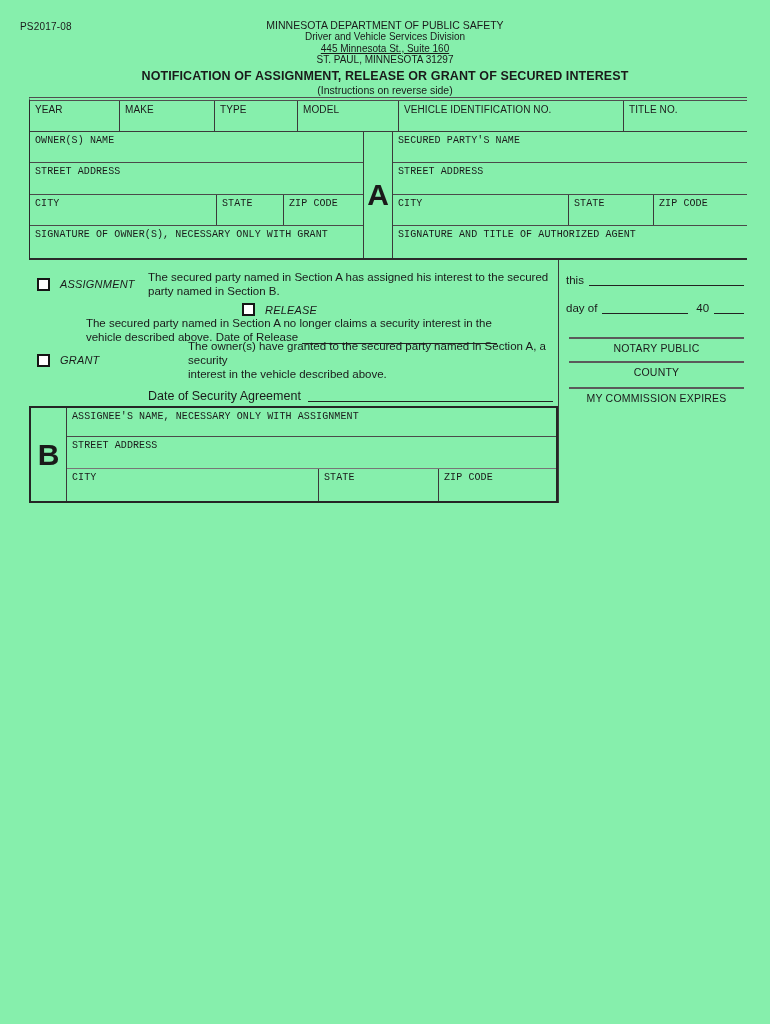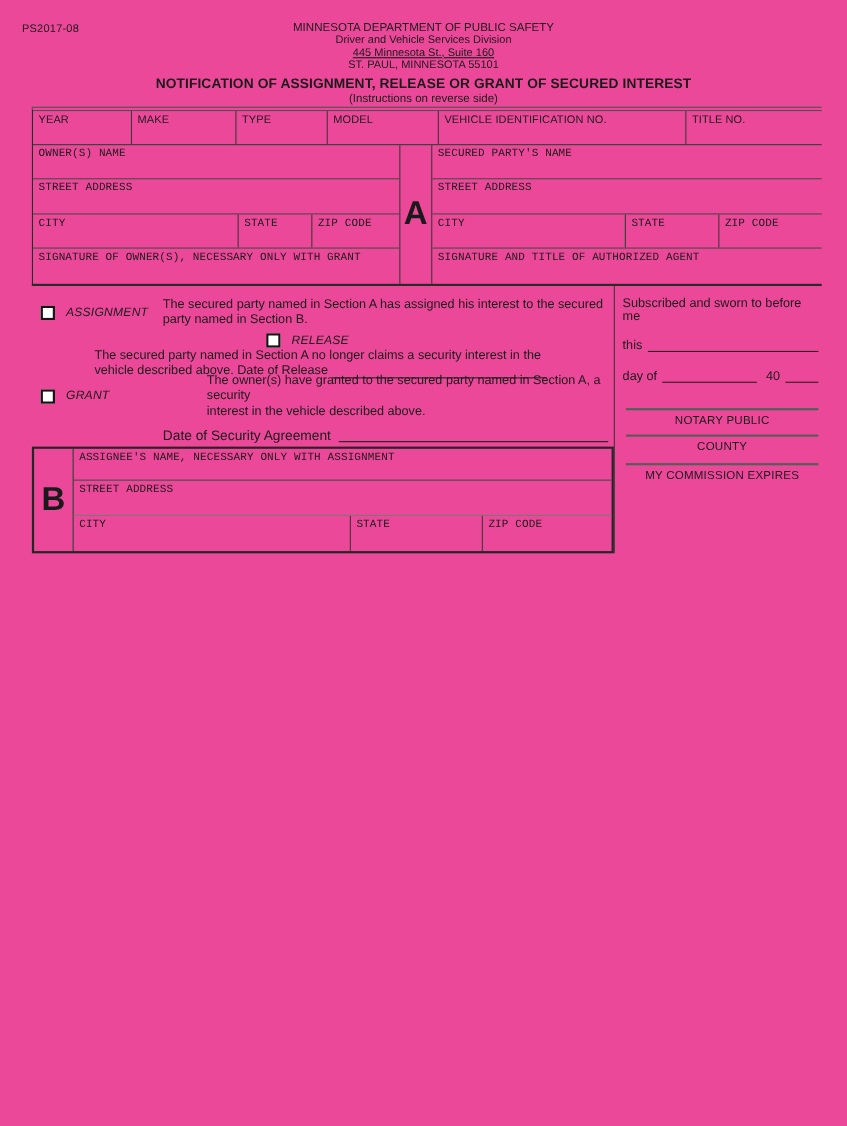--- a/index.html
+++ b/index.html
@@ -1,18 +1,18 @@
 <!DOCTYPE html>
 <html><head>
 <meta charset="utf-8">
 <style>
   * { margin:0; padding:0; box-sizing:border-box; }
   html,body { background:#ffffff; }
   .page {
-    position:relative; width:770px; height:1024px; background:#ec4899;
+    position:relative; width:770px; height:1024px; background:#86efac;
     font-family:"Liberation Sans", sans-serif; color:#1a1a1a;
     overflow:hidden;
   }
   
   .hdr { position:relative; height:97px; padding-top:19px; }
   .form-no { position:absolute; left:20px; top:21px; font-size:10px; letter-spacing:0.2px; }
   .hdr-center { text-align:center; }
   .h1 { font-size:10.5px; line-height:12px; }
   .h2 { font-size:10px; line-height:11.5px; }
   .u  { text-decoration:underline; }
@@ -96,21 +96,21 @@
 <body>
 
 <div class="page">
 
   <div class="hdr">
     <div class="form-no">PS2017-08</div>
     <div class="hdr-center">
       <div class="h1">MINNESOTA DEPARTMENT OF PUBLIC SAFETY</div>
       <div class="h2">Driver and Vehicle Services Division</div>
       <div class="h2 u">445 Minnesota St.,  Suite 160</div>
-      <div class="h2">ST. PAUL, MINNESOTA 55101</div>
+      <div class="h2">ST. PAUL, MINNESOTA 31297</div>
       <div class="form-title">NOTIFICATION OF ASSIGNMENT, RELEASE OR GRANT OF SECURED INTEREST</div>
       <div class="form-sub">(Instructions on reverse side)</div>
     </div>
   </div>
 
   <div class="tbl">
     <div class="row1">
       <div class="cell br w90">
           <span class="lbl">YEAR</span>
         </div>
@@ -251,21 +251,20 @@
               </div>
             <div class="fcell wB-zip">
                 <span class="lbl">ZIP CODE</span>
               </div>
           </div>
         </div>
       </div>
     </div>
 
     <div class="rightcol">
-      <div class="sworn">Subscribed and sworn to before me</div>
       <div class="fillrow this-row">
         <span class="txt">this</span>
         <span class="blank fill"></span>
       </div>
       <div class="fillrow dayof-row">
         <span class="txt">day of</span>
         <span class="blank w86"></span>
         <span class="txt">40</span>
         <span class="blank fill"></span>
       </div>

